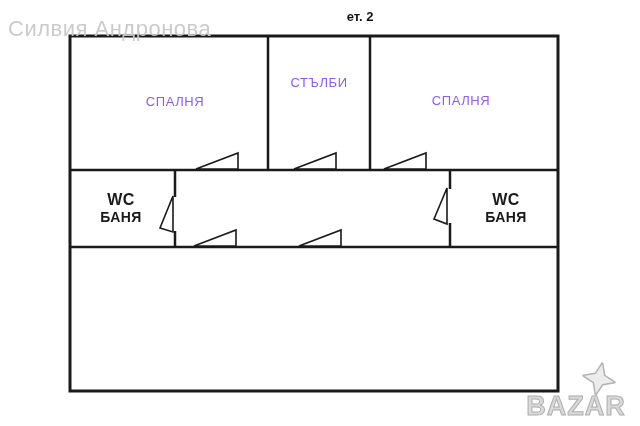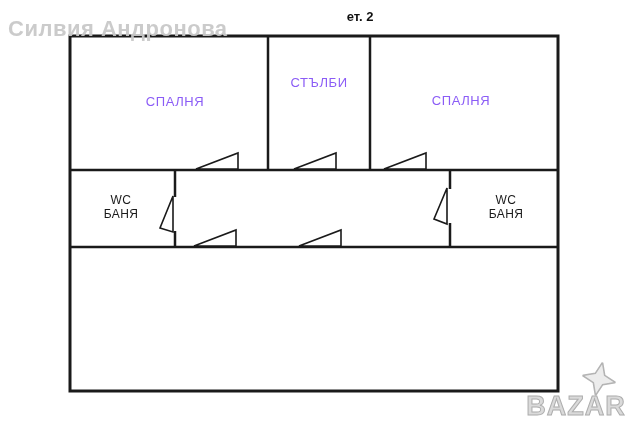--- a/index.html
+++ b/index.html
@@ -16,25 +16,25 @@
     font-size:13px;font-weight:700;color:#111;padding-left:40px;
   }
   .room-label{
     position:absolute;transform:translate(-50%,-50%);
     font-size:13px;letter-spacing:.6px;white-space:nowrap;color:#8b5cf6;
   }
   .wc-label{
     position:absolute;transform:translate(-50%,-50%);
     text-align:center;line-height:1.15;white-space:nowrap;
   }
-  .wc-label .wc{font-size:12px;font-weight:400;letter-spacing:.5px;}
-  .wc-label .bath{font-size:12px;font-weight:400;letter-spacing:.4px;}
+  .wc-label .wc{font-size:16px;font-weight:700;letter-spacing:.5px;}
+  .wc-label .bath{font-size:14px;font-weight:700;letter-spacing:.4px;}
   .wm-name{
     position:absolute;left:8px;top:16px;
-    font-size:22px;font-weight:700;color:#c9c9c9;letter-spacing:.5px;
+    font-size:22px;font-weight:400;color:#c9c9c9;letter-spacing:.5px;
     white-space:nowrap;opacity:.95;
   }
   .wm-logo{position:absolute;right:8px;bottom:4px;width:112px;height:58px;opacity:.95;}
   .wm-logo .logo-star{position:absolute;right:16px;top:-2px;transform:rotate(12deg);}
   .wm-logo .logo-text{
     position:absolute;left:0;bottom:0;width:100%;text-align:center;
     font-size:27px;font-weight:700;letter-spacing:1px;
     color:#d9d9d9;-webkit-text-stroke:1px #aaaaaa;
   }
 </style>

